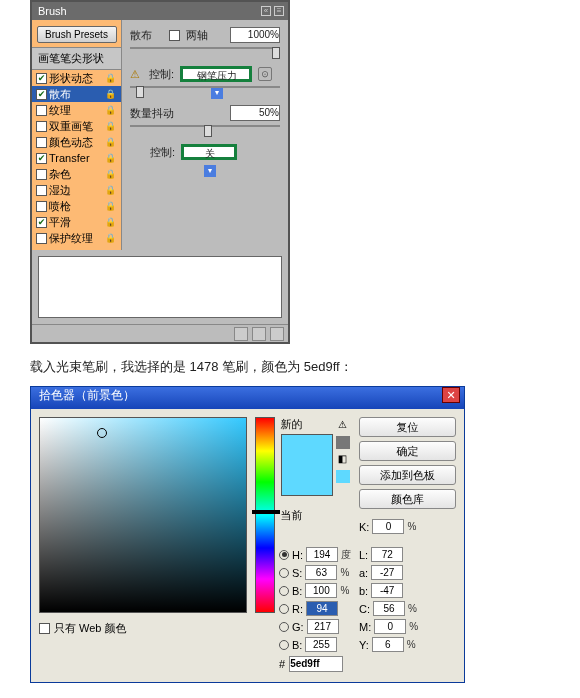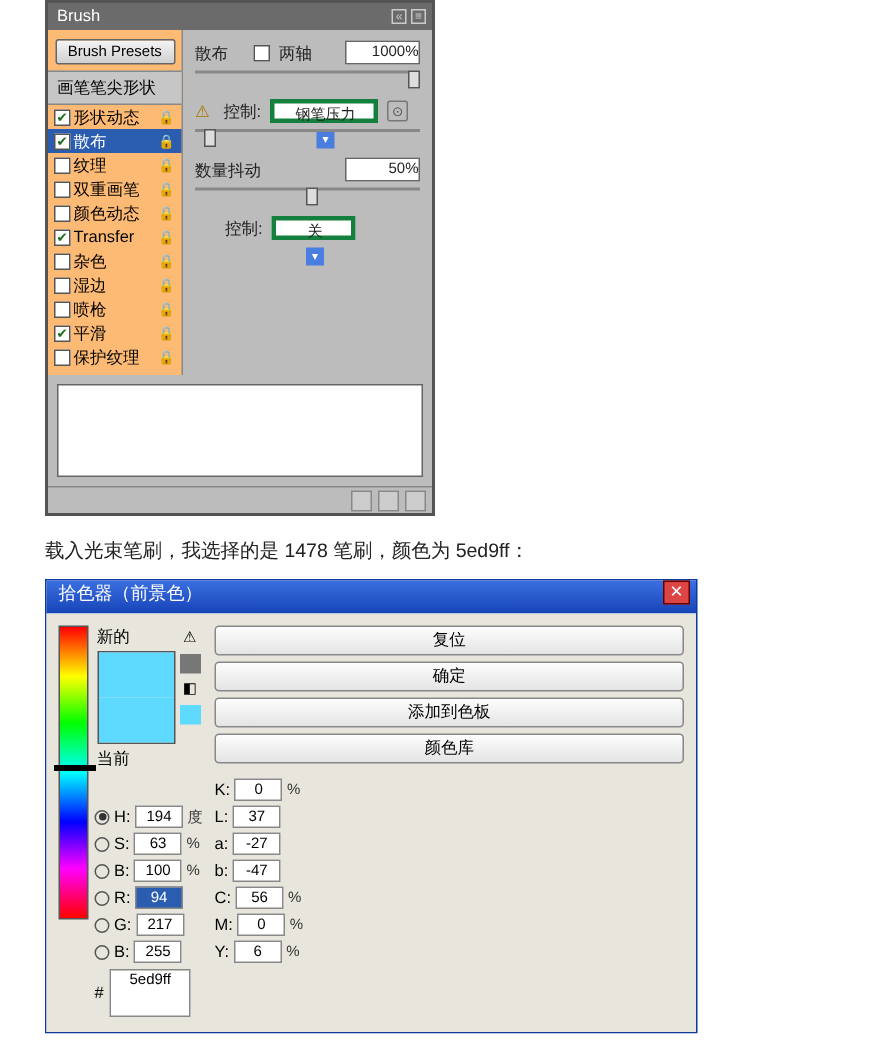--- a/index.html
+++ b/index.html
@@ -178,21 +178,21 @@
     border:1px solid #555;
     position:relative;
   }
   .hue-thumb { position:absolute; left:-4px; width:28px; height:4px; border-top:2px solid #000; border-bottom:2px solid #000; top:92px;}
   .cp-mid { width:72px; display:flex; flex-direction:column; align-items:center; }
   .newlbl{font-size:11px;margin-bottom:2px;}
   .swatch-stack{width:52px;border:1px solid #555;}
   .swatch{height:30px;}
   .sw-new{background:#5ed9ff;}
   .sw-cur{background:#5ed9ff;}
-  .curlbl{font-size:11px;margin-top:2px;}
+  .curlbl{font-size:11px;margin-top:12px;}
   .warn-col{display:flex;flex-direction:column;gap:4px;margin-top:2px;}
   .tiny-icon{width:14px;height:13px;font-size:10px;text-align:center;}
 
   .cp-right { flex:1; display:flex; flex-direction:column; gap:4px; }
   .btn {
     height:20px;
     background:linear-gradient(#fdfdfd,#e4e4e4);
     border:1px solid #888;
     border-radius:3px;
     font-size:11px;
@@ -200,21 +200,21 @@
     line-height:18px;
   }
   .val-grid { display:grid; grid-template-columns: 1fr 1fr; gap:3px 8px; margin-top:6px;}
   .vg-cell { display:flex; align-items:center; gap:3px; font-size:11px;}
   .radio { width:10px;height:10px;border:1px solid #555;border-radius:50%;display:inline-flex;align-items:center;justify-content:center;}
   .radio.on::after{content:"";width:5px;height:5px;background:#333;border-radius:50%;}
   .numbox{width:32px;height:15px;background:#fff;border:1px solid #888;font-size:10px;text-align:center;line-height:13px;}
   .numbox.sel{background:#2a5db0;color:#fff;}
   .unit{font-size:10px;color:#333;}
   .hex-row{display:flex;align-items:center;gap:4px;font-size:11px;margin-top:4px;justify-content:flex-start;}
-  .hexbox{width:54px;height:32px;background:#fff;border:1px solid #888;font-size:10px;text-align:center;line-height:14px;}
+  .hexbox{width:54px;height:16px;background:#fff;border:1px solid #888;font-size:10px;text-align:left;line-height:14px;font-weight:bold;}
 </style>
 </head>
 <body>
 
 <div class="brush-panel">
   <div class="brush-header">
     <span class="title">Brush</span>
     <span class="icons">
       <span class="hicon">«</span>
       <span class="hicon">≡</span>
@@ -338,20 +338,29 @@
 </div>
 
 <div class="caption">载入光束笔刷，我选择的是 1478 笔刷，颜色为 5ed9ff：</div>
 
 <div class="cp-window">
   <div class="cp-title">
     <span>拾色器（前景色）</span>
     <span class="cp-close">✕</span>
   </div>
   <div class="cp-body">
+    <div class="cp-left">
+      <div class="sv-box">
+        <div class="sv-cursor"></div>
+      </div>
+      <div class="cp-webrow">
+        <span class="cb"></span>
+        <span>只有 Web 颜色</span>
+      </div>
+    </div>
 
     <div style="display:flex;gap:4px">
       <div class="hue-col">
         <div class="hue-thumb"></div>
       </div>
       <div class="cp-mid">
         <div style="display:flex;gap:3px;align-items:flex-start">
           <div>
             <div class="newlbl">新的</div>
             <div class="swatch-stack">
@@ -371,21 +380,21 @@
         <div style="margin-top:18px;width:100%">
           <div class="val-grid" id="val-grid-left">
               <div class="vg-cell">
                 <span class="radio on"></span>
                 <span>H:</span>
                 <span class="numbox">194</span>
                 <span class="unit">度</span>
               </div>
               <div class="vg-cell">
                 <span>L:</span>
-                <span class="numbox">37</span>
+                <span class="numbox">72</span>
                 <span class="unit"></span>
               </div>
               <div class="vg-cell">
                 <span class="radio"></span>
                 <span>S:</span>
                 <span class="numbox">63</span>
                 <span class="unit">%</span>
               </div>
               <div class="vg-cell">
                 <span>a:</span>

